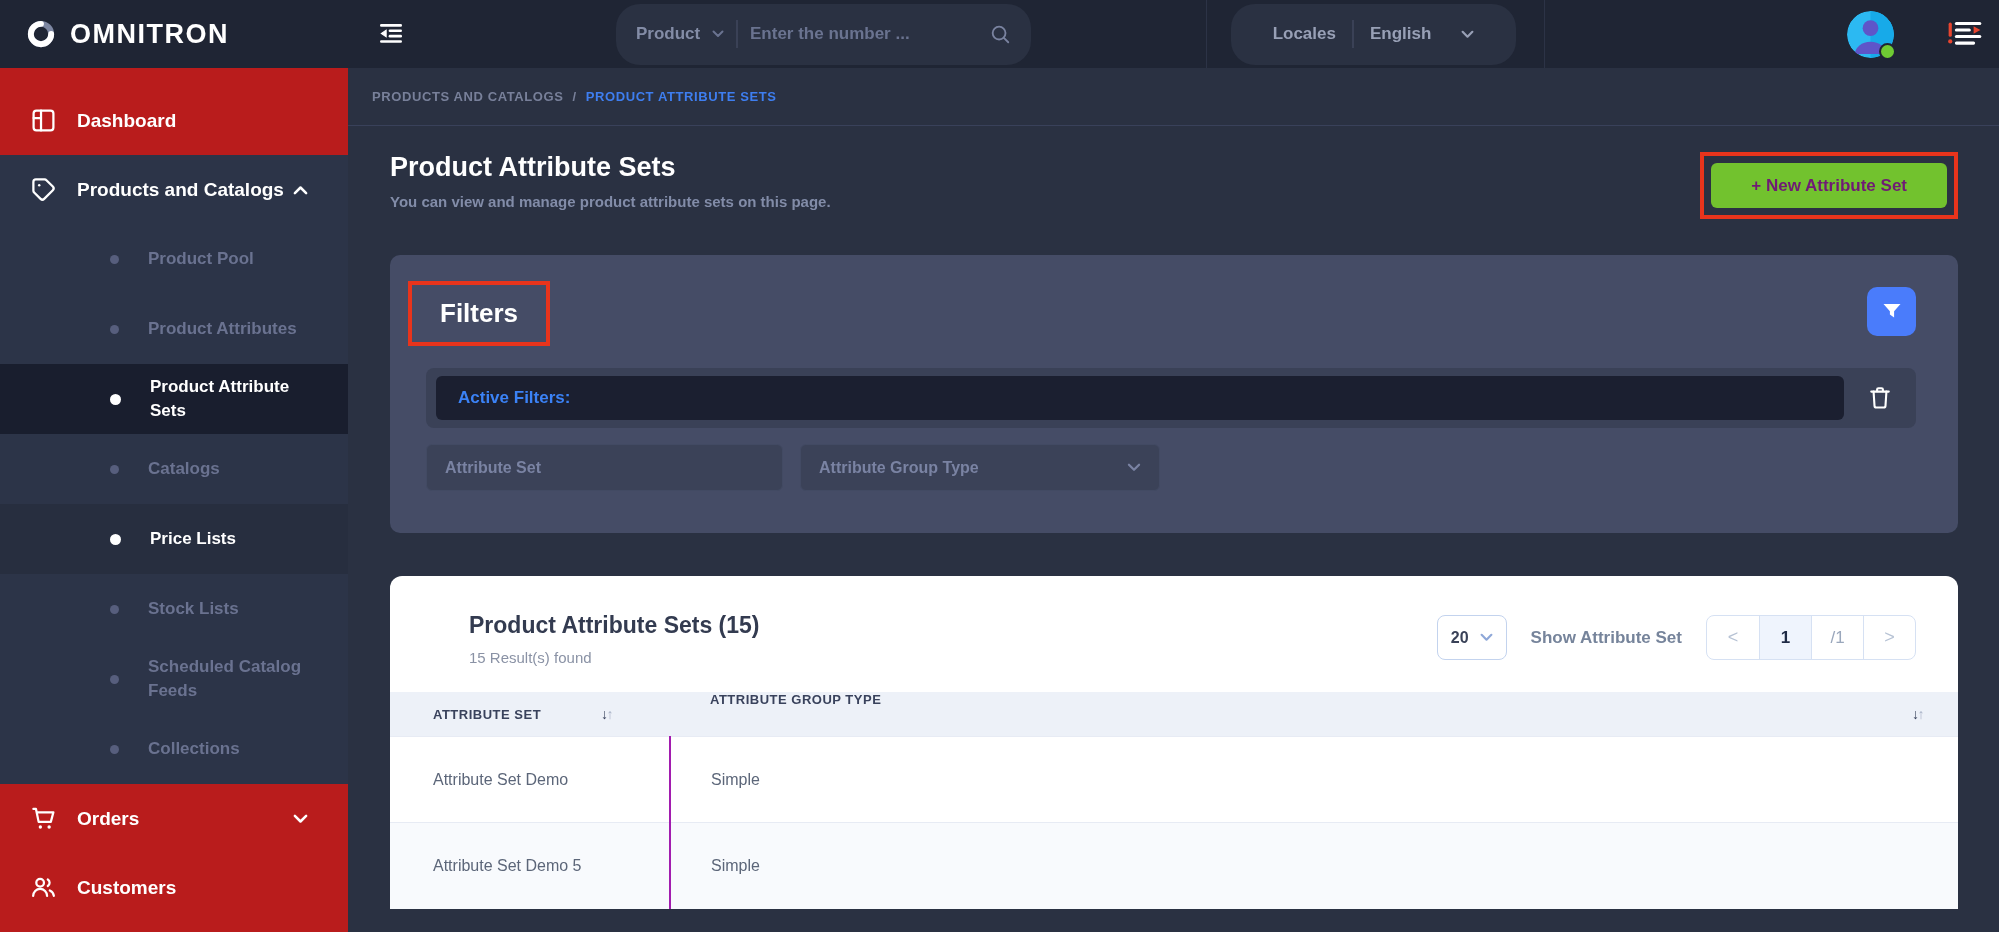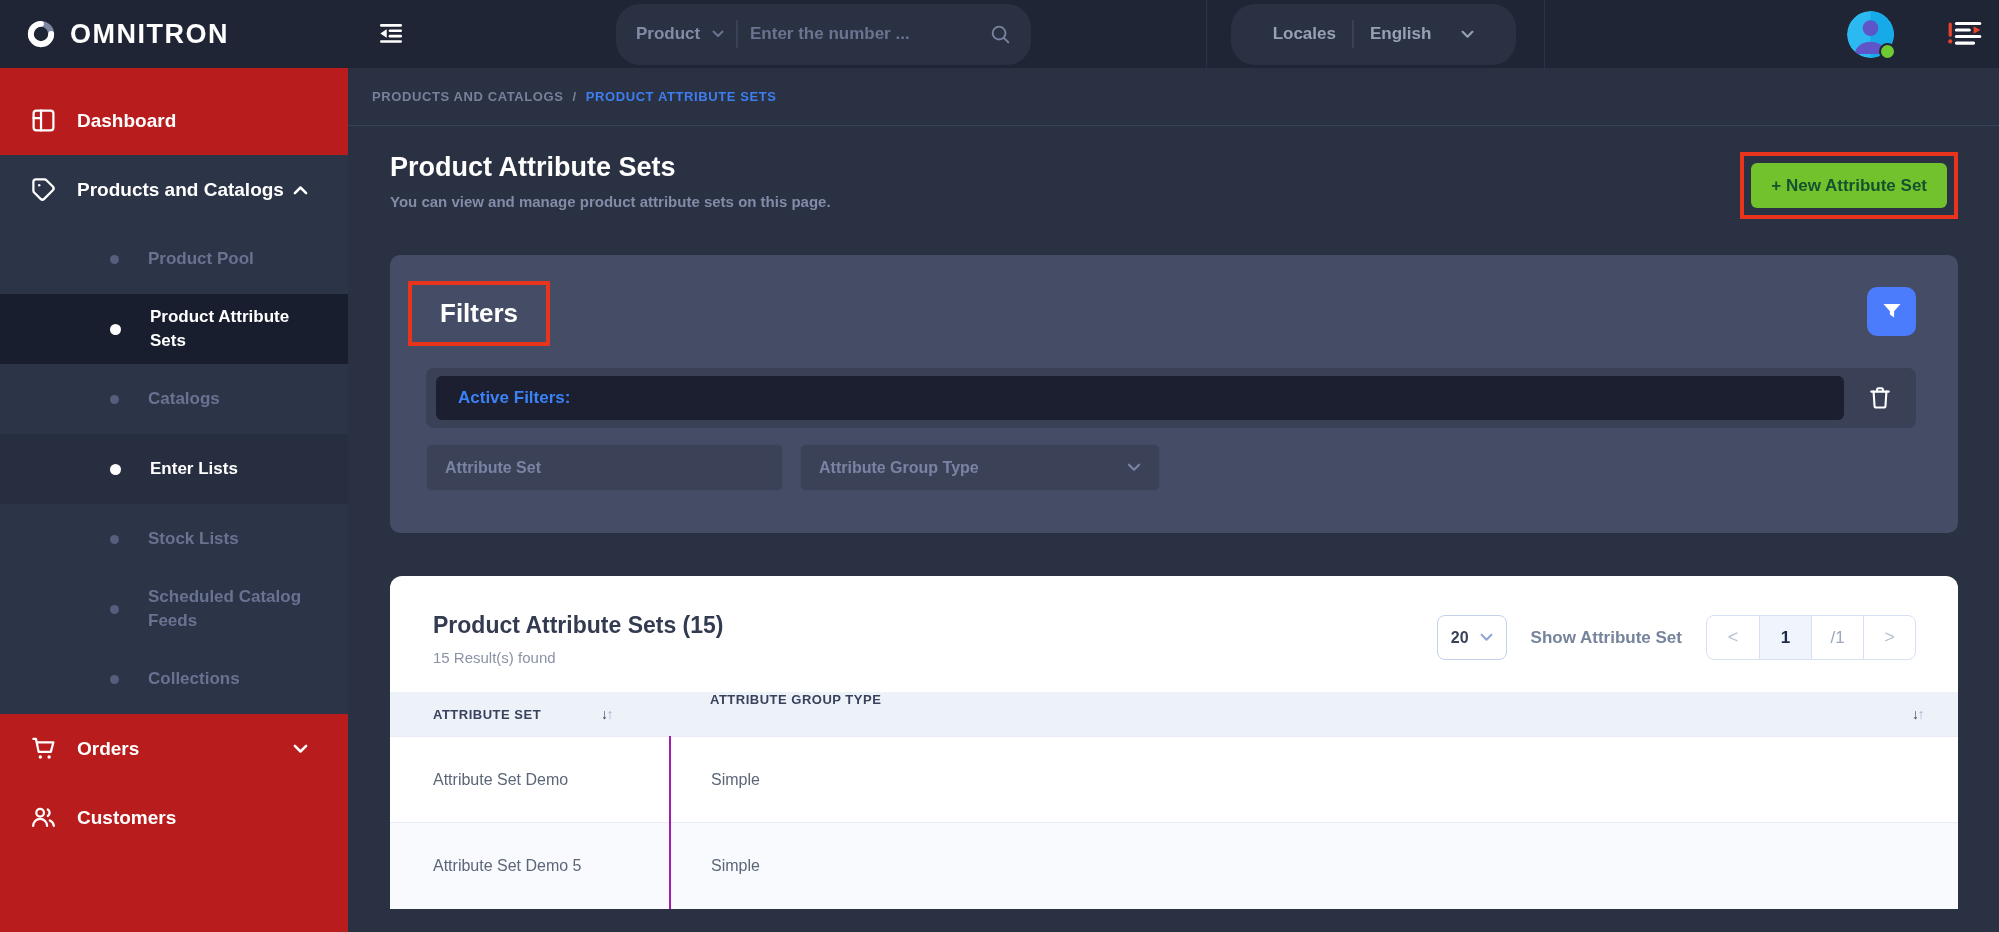--- a/index.html
+++ b/index.html
@@ -60,22 +60,22 @@
   .crumb-b { color:#3E7EF0; cursor:pointer; }
 
   
   .content { flex:1; overflow:hidden; padding:0 41px 0 42px; }
 
   .page-head { margin-top:26px; display:flex; justify-content:space-between; align-items:flex-start; }
   .page-title { color:#fff; font-size:27px; font-weight:bold; }
   .page-sub { margin-top:10px; color:#828CA8; font-size:15px; font-weight:bold; }
   .annot { border:4px solid #E8341C; }
   .annot-btn-box { padding:7px; }
-  .green-btn { height:45px; padding:0 20px; background:#72C22E; border:none; border-radius:6px;
-    color:#14532d; font-size:17px; font-weight:bold; font-family:inherit; cursor:pointer; white-space:nowrap; }
+  .green-btn { height:45px; padding:0 40px; background:#72C22E; border:none; border-radius:6px;
+    color:#701a75; font-size:17px; font-weight:bold; font-family:inherit; cursor:pointer; white-space:nowrap; }
 
   
   .filters-panel { margin-top:36px; height:278px; background:#454C66; border-radius:10px; padding:26px 42px 0 18px; }
   .filters-head { display:flex; justify-content:space-between; align-items:flex-start; }
   .annot-filters { padding:13px 28px; }
   .filters-title { color:#fff; font-size:26px; font-weight:bold; }
   .funnel-btn { width:49px; height:49px; border-radius:10px; background:#4A7CFB; border:none; cursor:pointer;
     display:flex; align-items:center; justify-content:center; margin-top:6px; }
   .active-wrap { margin:22px 0 0 18px; background:#3A4157; border-radius:8px; height:60px; display:flex; align-items:center; padding:8px 0 8px 10px; }
   .active-bar { flex:1; background:#1B1F30; border-radius:6px; height:44px; display:flex; align-items:center; padding-left:22px; }
@@ -84,21 +84,21 @@
   .fields-row { margin:16px 0 0 18px; display:flex; gap:17px; }
   .f-input, .f-select { height:47px; background:#3B4258; border:1px solid #424A63; border-radius:6px; padding:0 18px;
     color:#7A83A3; font-size:16px; font-weight:bold; font-family:inherit; }
   .f-input { width:357px; outline:none; }
   .f-input::placeholder { color:#7A83A3; opacity:1; }
   .f-select { width:360px; display:flex; align-items:center; justify-content:space-between; cursor:pointer; }
   .f-select .sel-chev { color:#7A83A3; }
 
   
   .card { margin-top:43px; background:#fff; border-radius:12px 12px 0 0; overflow:hidden; }
-  .card-head { padding:36px 42px 26px 43px; display:flex; justify-content:space-between; align-items:flex-start; }
+  .card-head { padding:36px 42px 26px 43px; display:flex; justify-content:space-between; align-items:flex-start;margin-left:36px; }
   .card-title { color:#333B50; font-size:23px; font-weight:bold; }
   .card-sub { margin-top:10px; color:#8A92A5; font-size:15px; }
   .card-controls { display:flex; align-items:center; gap:24px; margin-top:3px; }
   .page-size { display:flex; align-items:center; gap:11px; border:1.5px solid #C3D3EE; border-radius:8px; height:45px; padding:0 13px;
     color:#3A4258; font-size:16px; font-weight:bold; cursor:pointer; }
   .page-size .sel-chev { color:#8FA8D8; }
   .show-label { color:#76849B; font-size:17px; font-weight:bold; }
   .pager { display:flex; border:1.5px solid #D6E1F3; border-radius:8px; overflow:hidden; height:45px; }
   .pg { width:52px; display:flex; align-items:center; justify-content:center; font-size:17px; }
   .pg + .pg { border-left:1.5px solid #D6E1F3; }
@@ -156,31 +156,35 @@
         <span class="nav-chev">
           <svg width="15" height="10" viewBox="0 0 12 8" fill="none" stroke="currentColor" stroke-width="2" stroke-linecap="round" stroke-linejoin="round">
             <path d="M1.5 6.5 L6 2 L10.5 6.5"></path>
           </svg>
         </span>
       </div>
       <div class="nav-item sub group">
         <span class="bullet"></span>
         <span class="nav-label">Product Pool</span>
       </div>
+      <div class="nav-item sub group">
+        <span class="bullet"></span>
+        <span class="nav-label">Product Attributes</span>
+      </div>
       <div class="nav-item sub group active">
         <span class="bullet"></span>
         <span class="nav-label">Product Attribute Sets</span>
       </div>
       <div class="nav-item sub group">
         <span class="bullet"></span>
         <span class="nav-label">Catalogs</span>
       </div>
       <div class="nav-item sub group highlight">
         <span class="bullet"></span>
-        <span class="nav-label">Enter Lists</span>
+        <span class="nav-label">Price Lists</span>
       </div>
       <div class="nav-item sub group">
         <span class="bullet"></span>
         <span class="nav-label">Stock Lists</span>
       </div>
       <div class="nav-item sub group">
         <span class="bullet"></span>
         <span class="nav-label">Scheduled Catalog Feeds</span>
       </div>
       <div class="nav-item sub group">

